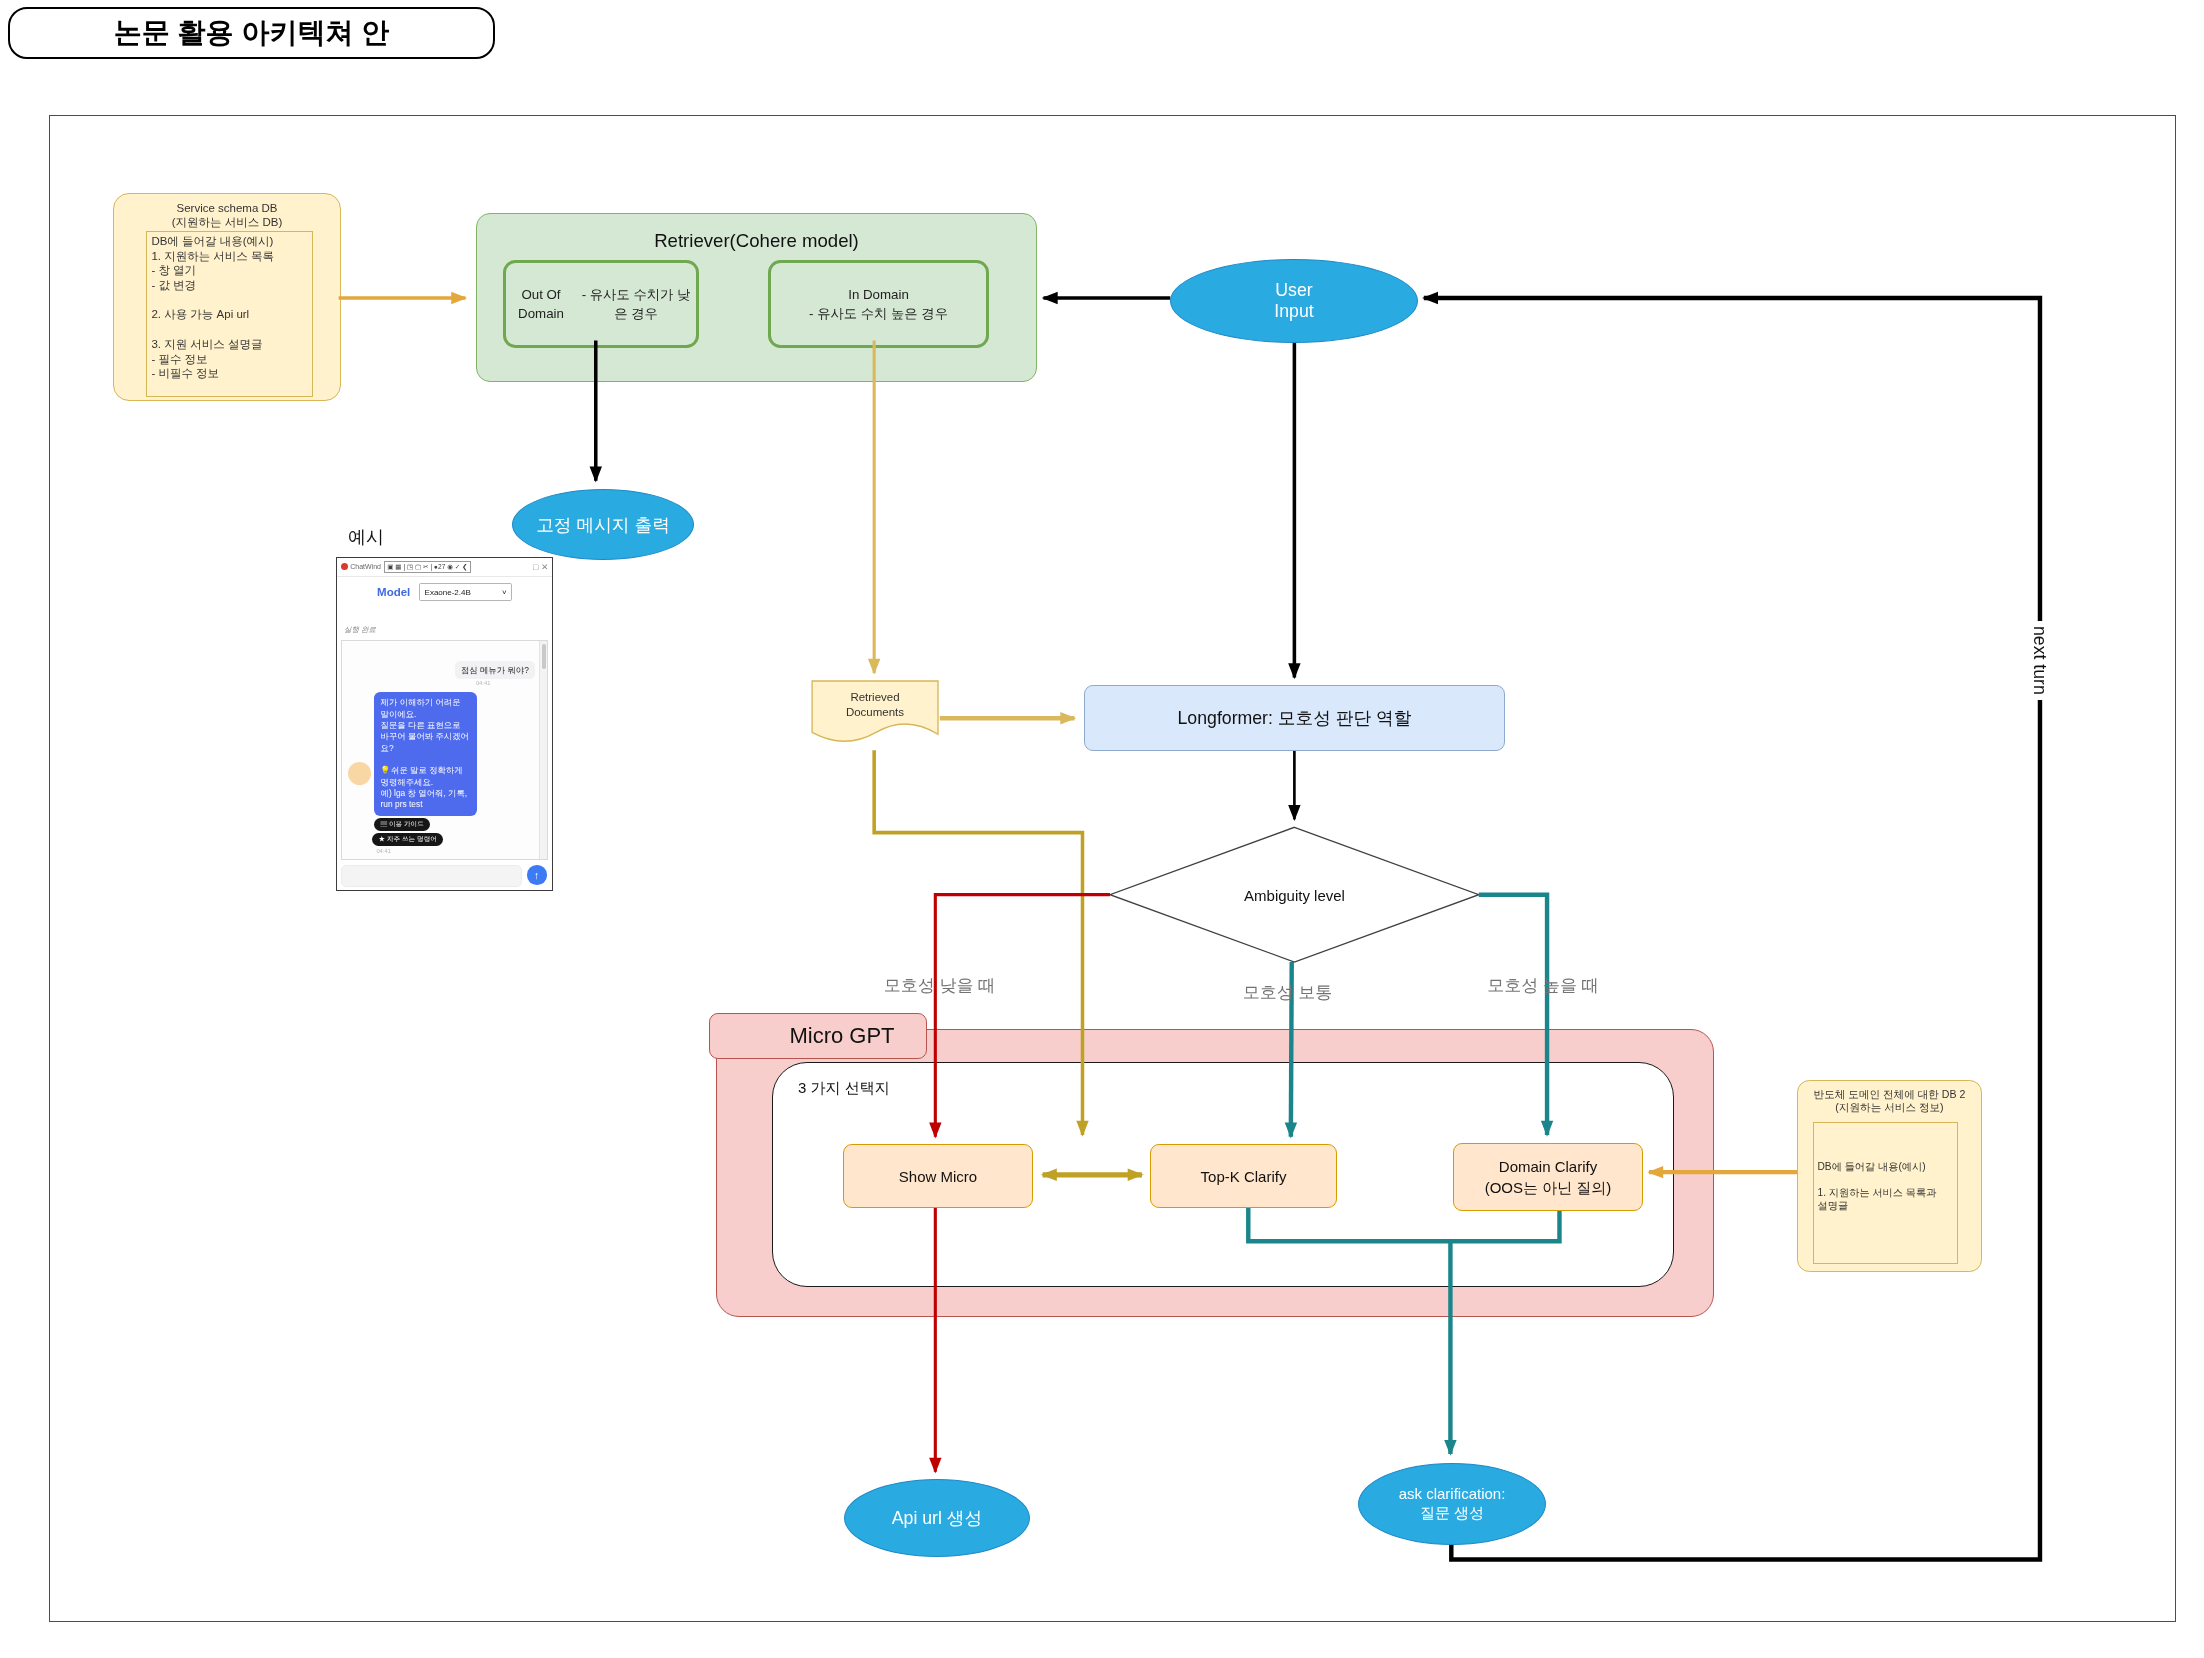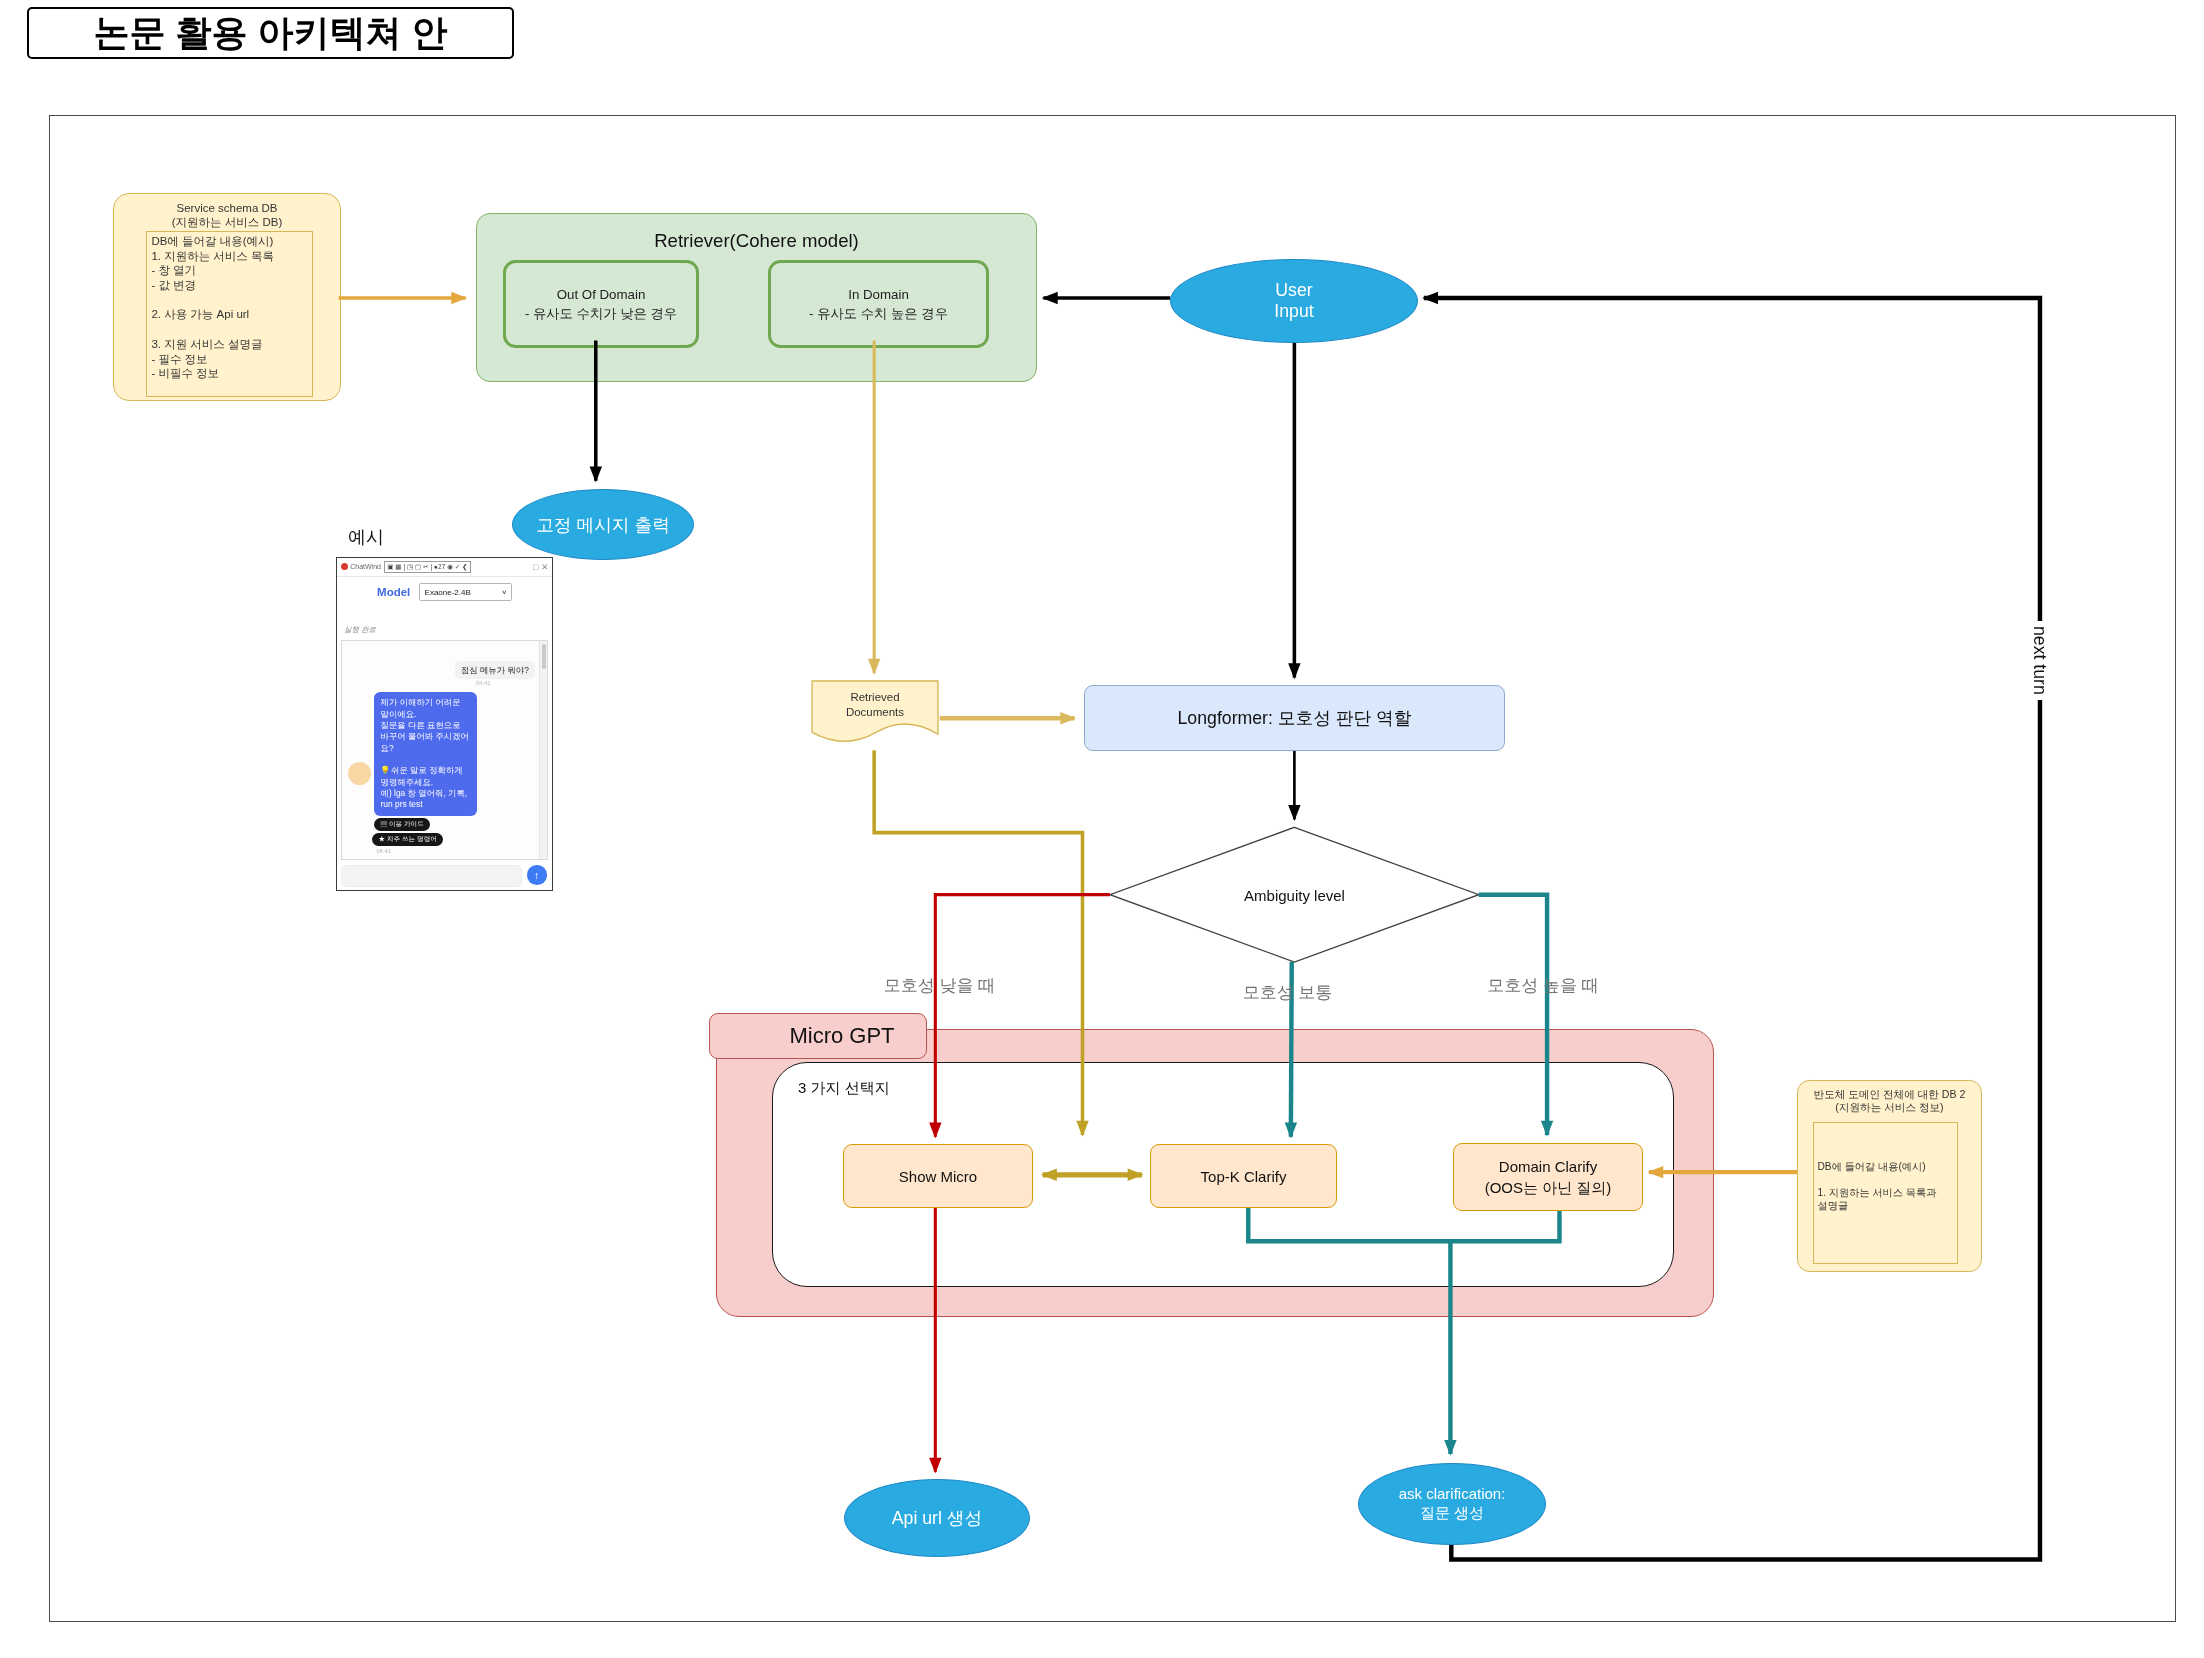--- a/index.html
+++ b/index.html
@@ -1,22 +1,22 @@
 <!DOCTYPE html>
 <html style="font-size:14px"><head>
 <meta charset="utf-8">
 <style>
   html,body{margin:0;padding:0;background:#fff;font-family:"Liberation Sans",sans-serif;}
   .canvas{position:relative;width:2204px;height:1659px;background:#fff;overflow:hidden;}
   .abs{position:absolute;}
   .pre{white-space:pre-line;}
   .ctr{display:flex;align-items:center;justify-content:center;text-align:center;}
 
-  .title-box{left:27px;top:7px;width:483px;height:48px;border:2.7px solid #000;border-radius:5px;
-             font-size:36px;font-weight:bold;color:#000;}
+  .title-box{left:8px;top:7px;width:483px;height:48px;border:2.7px solid #000;border-radius:19px;
+             font-size:28px;font-weight:bold;color:#000;}
   .outer-frame{left:49px;top:115px;width:2125px;height:1505px;border:1.8px solid #4d4d4d;}
 
   .yellow-box{background:#FFF2CC;border:1.3px solid #D6B656;border-radius:16px;color:#333;}
   .yellow-inner{border:0.9px solid #D6B656;color:#333;line-height:1.28;}
 
   .green-box{background:#D5E8D4;border:1.3px solid #82B366;border-radius:14px;}
   .green-sub{background:#D5E8D4;border:3.5px solid #6FA84F;border-radius:12.4px;color:#222;font-size:13.3px;line-height:1.45;}
 
   .blue-ellipse{background:#29ABE2;border:1.3px solid #1E88C7;border-radius:50%;color:#fff;}
 
@@ -78,21 +78,21 @@
 
 2. 사용 가능 Api url
 
 3. 지원 서비스 설명글
 - 필수 정보
 - 비필수 정보</div>
   </div>
 
   <div class="abs green-box" style="left:476px;top:213px;width:559px;height:167px;">
     <div class="abs" style="left:0;top:16px;width:100%;text-align:center;font-size:18.6px;color:#111;">Retriever(Cohere model)</div>
-    <div class="abs green-sub ctr" style="left:26px;top:46px;width:190px;height:82px;flex-direction:column;">
+    <div class="abs green-sub ctr" style="left:26px;top:46px;width:190px;height:82px;flex-direction:row;">
       <div>Out Of Domain</div>
       <div>- 유사도 수치가 낮은 경우</div>
     </div>
     <div class="abs green-sub ctr" style="left:291px;top:46px;width:215px;height:82px;flex-direction:column;">
       <div>In Domain</div>
       <div>- 유사도 수치 높은 경우</div>
     </div>
   </div>
 
   <svg class="abs" style="left:0;top:0;z-index:2;" width="2204" height="1659" viewBox="0 0 2486 1871">

